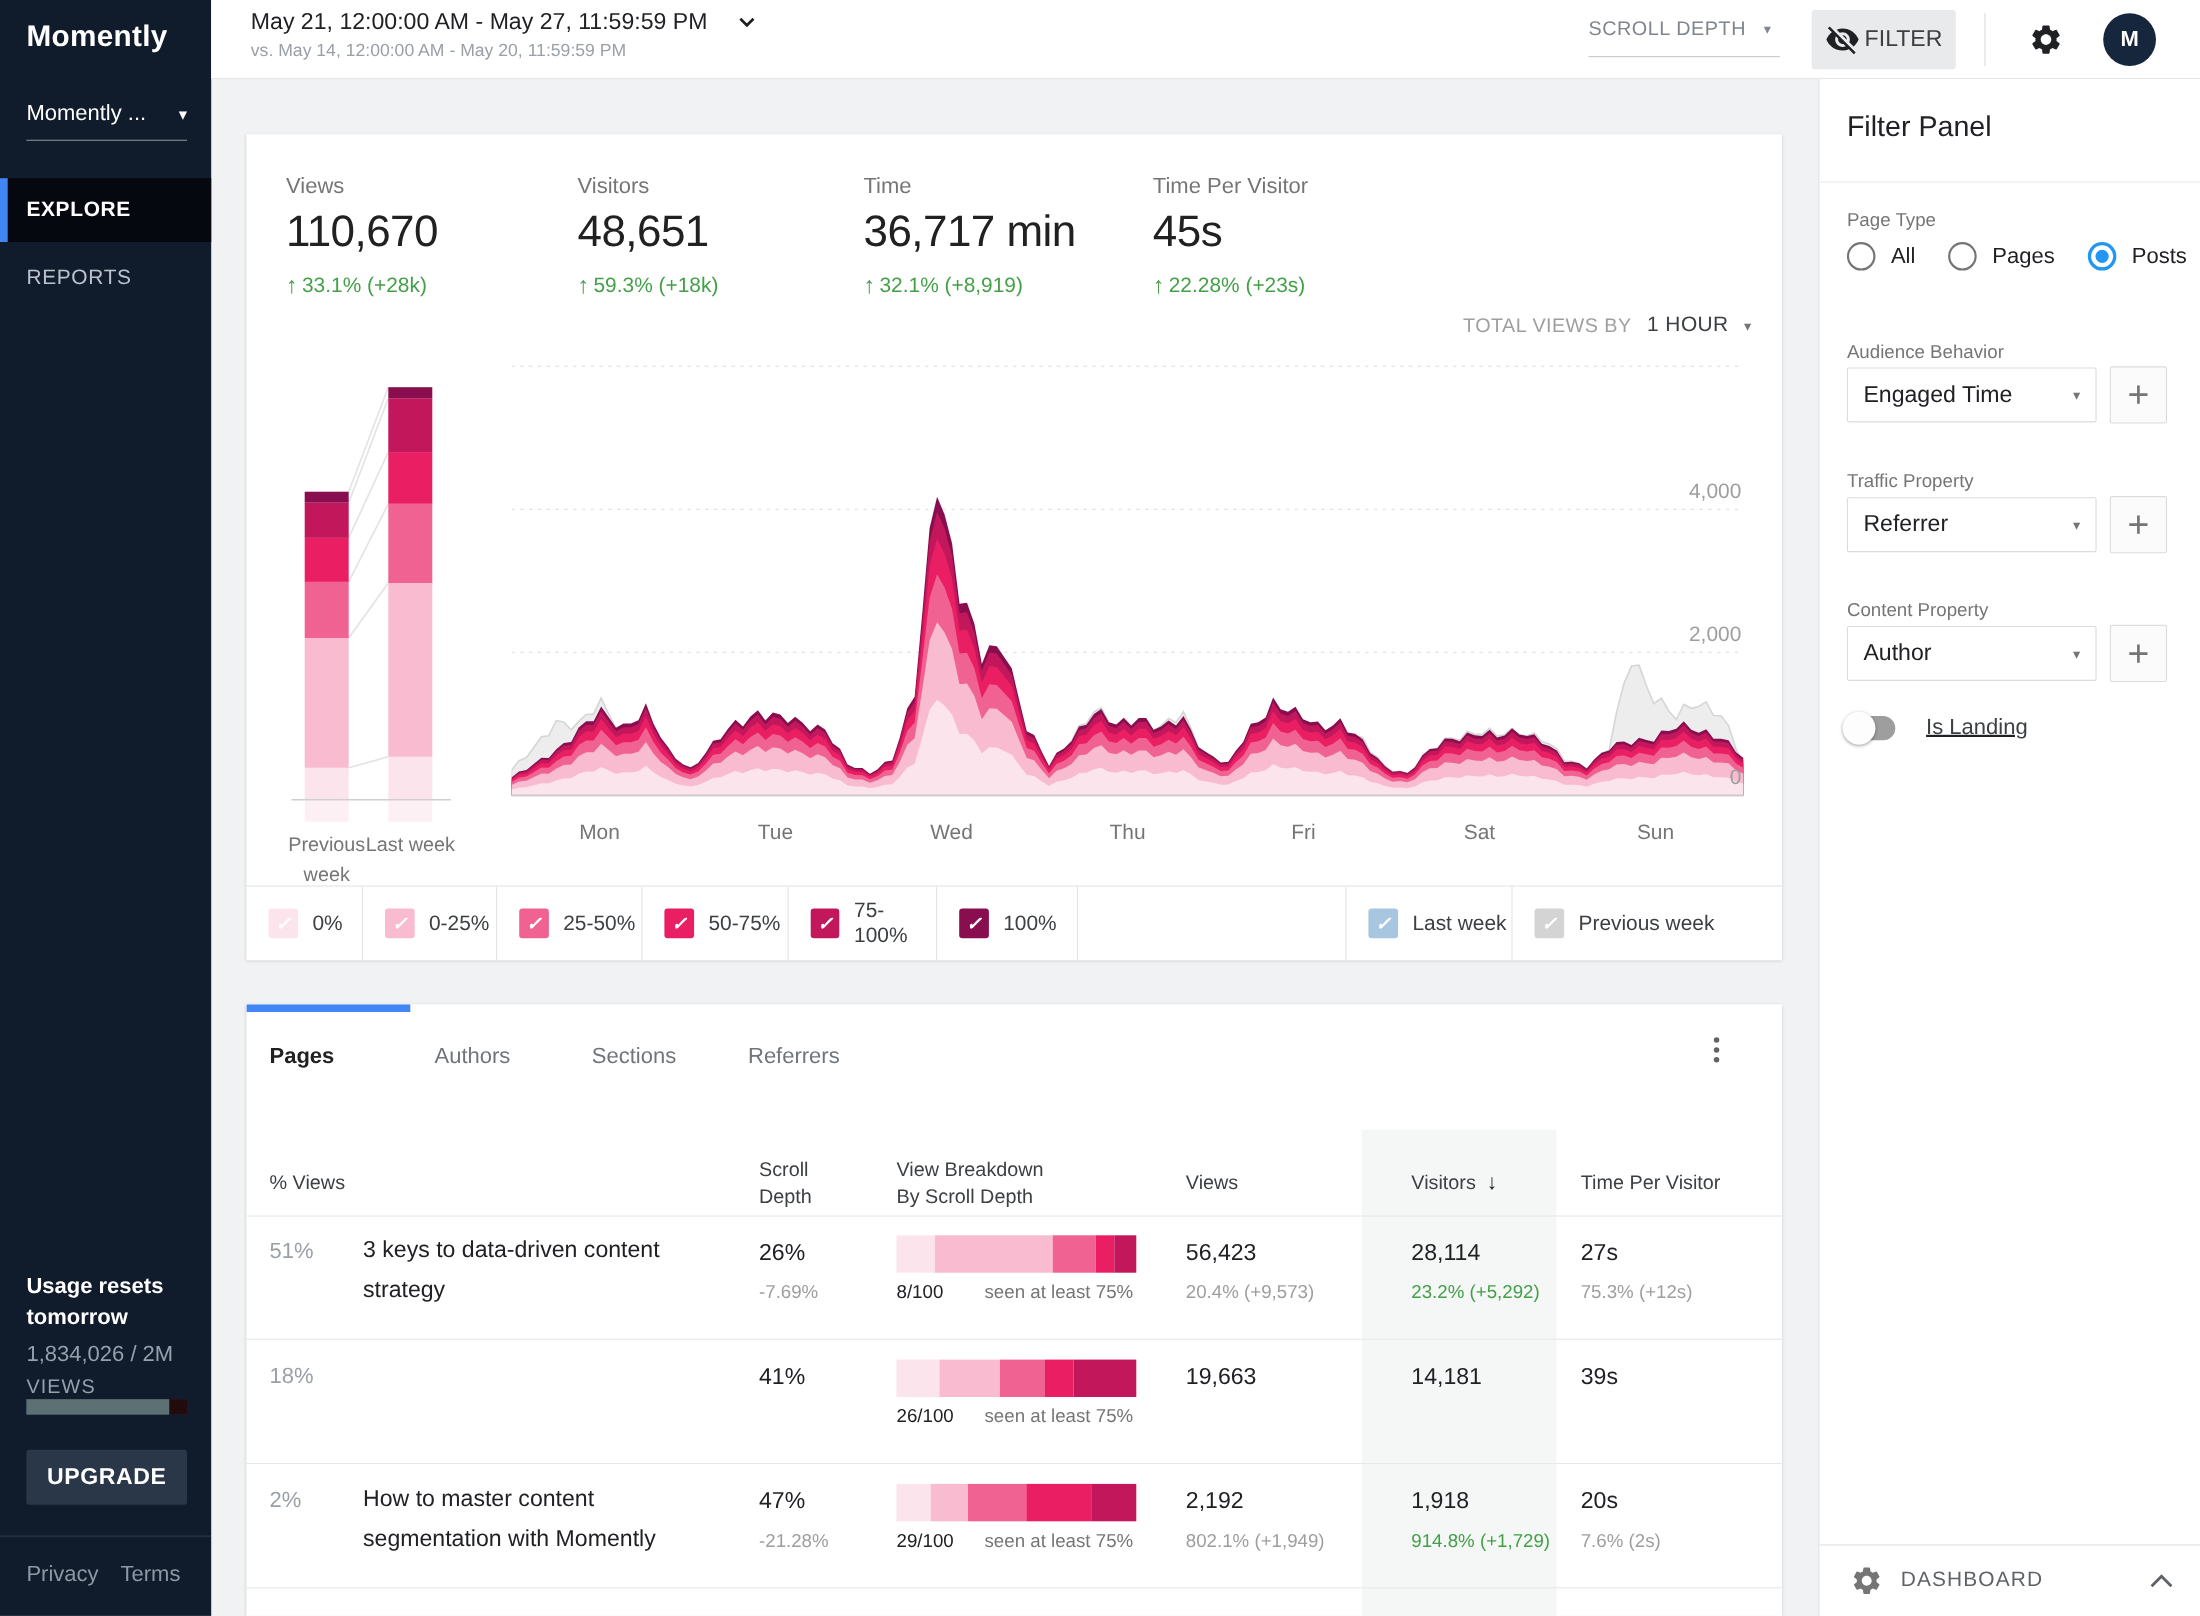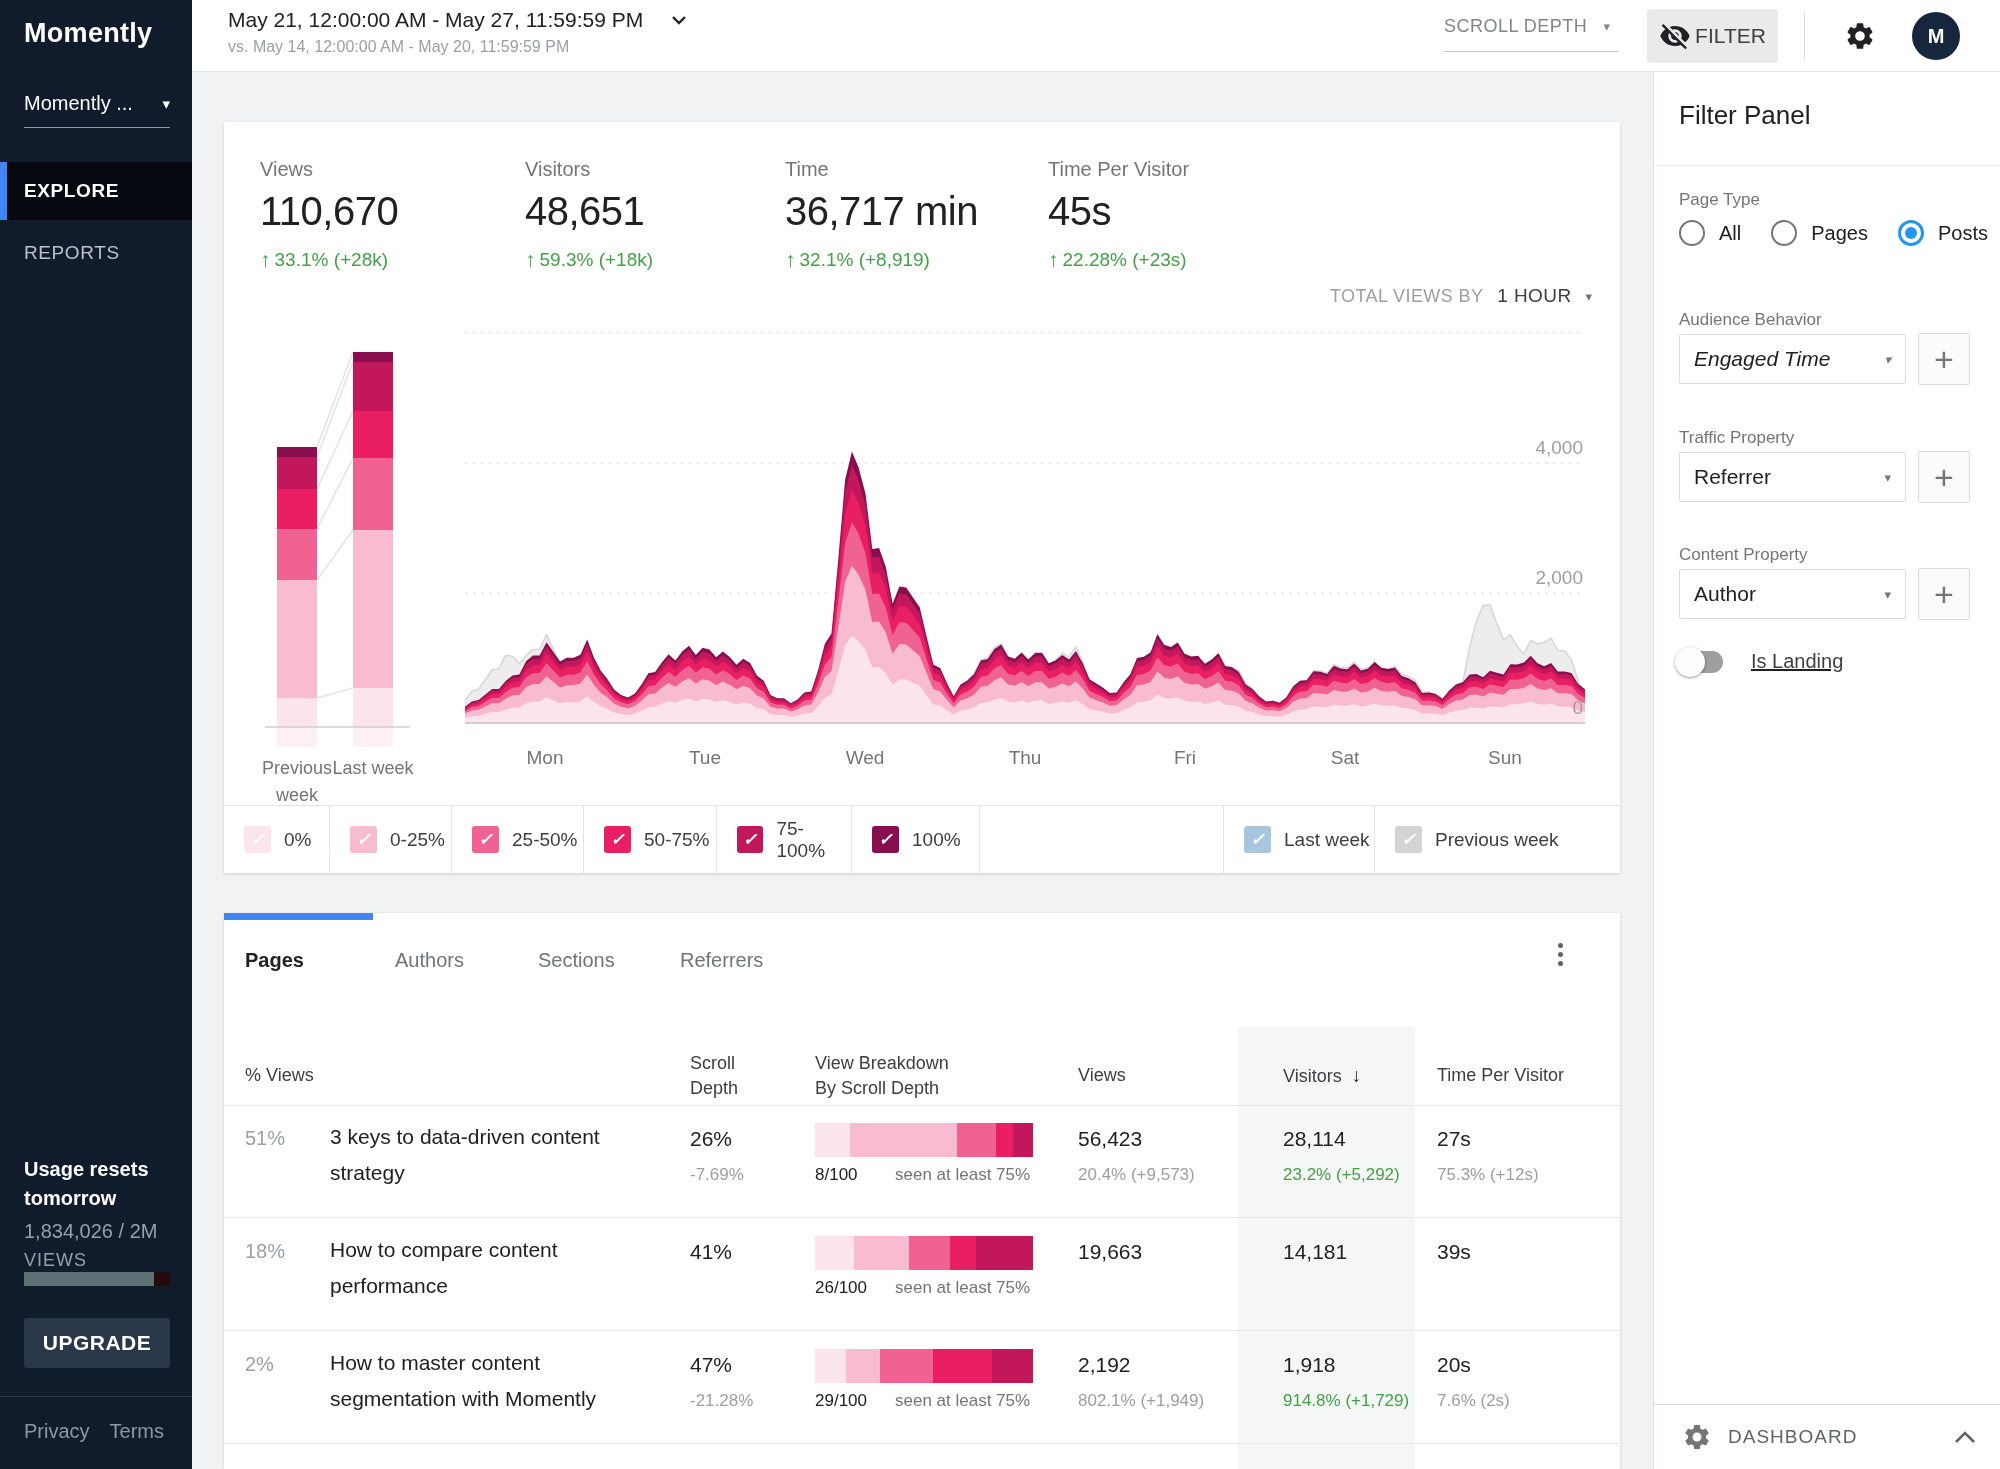--- a/index.html
+++ b/index.html
@@ -371,21 +371,20 @@
     <div class="c-val" style="left:854px;">56,423</div>
     <div class="c-sub" style="left:854px;">20.4% (+9,573)</div>
     <div class="c-val" style="left:1059px;">28,114</div>
     <div class="c-sub green" style="left:1059px;">23.2% (+5,292)</div>
     <div class="c-val" style="left:1213px;">27s</div>
     <div class="c-sub" style="left:1213px;">75.3% (+12s)</div>
   </div>
 
   <div class="trow" style="top:305px;">
     <div class="c-pct">18%</div>
-    <div class="c-title">How to compare content performance</div>
     <div class="c-val" style="left:466px;">41%</div>
     <div class="bd-bar">
         <span style="width: 18%; background: rgb(252, 228, 236);"></span>
         <span style="width: 25%; background: rgb(248, 187, 208);"></span>
         <span style="width: 19%; background: rgb(240, 98, 146);"></span>
         <span style="width: 12%; background: rgb(233, 30, 99);"></span>
         <span style="width: 26%; background: rgb(194, 24, 91);"></span>
       </div>
     <div class="seen-num">26/100</div>
     <div class="seen-lbl">seen at least 75%</div>
@@ -427,21 +426,21 @@
     <span class="radio-lbl">All</span>
     <span class="radio"></span>
     <span class="radio-lbl">Pages</span>
     <span class="radio sel">
         <i></i>
       </span>
     <span class="radio-lbl">Posts</span>
   </div>
 
   <div class="fp-label" style="top:238px;">Audience Behavior</div>
-  <div class="fselect" style="top:262px;font-style:italic;">
+  <div class="fselect" style="top:262px;">
     <span class="sv">Engaged Time</span>
     <span class="caret">▾</span>
   </div>
   <div class="plus-btn" style="top:261px;">
       <span>+</span>
     </div>
 
   <div class="fp-label" style="top:356px;">Traffic Property</div>
   <div class="fselect" style="top:380px;">
     <span class="sv">Referrer</span>

